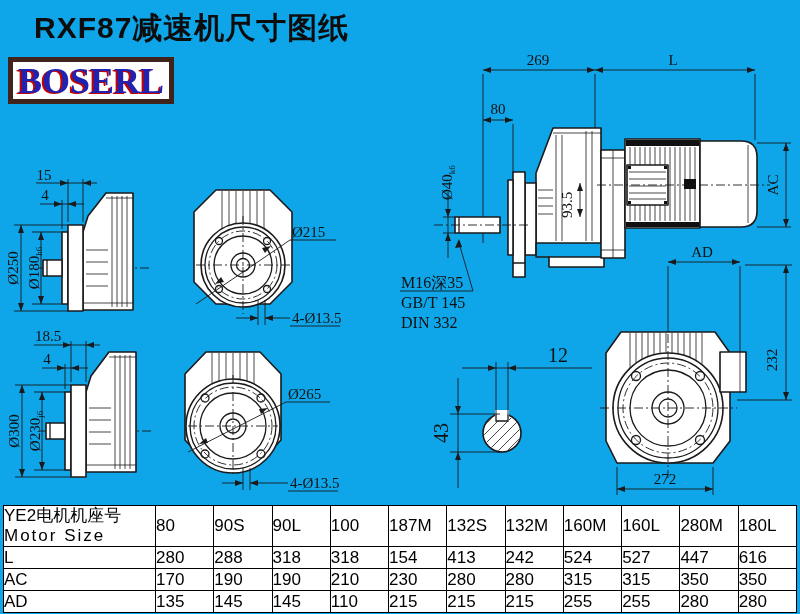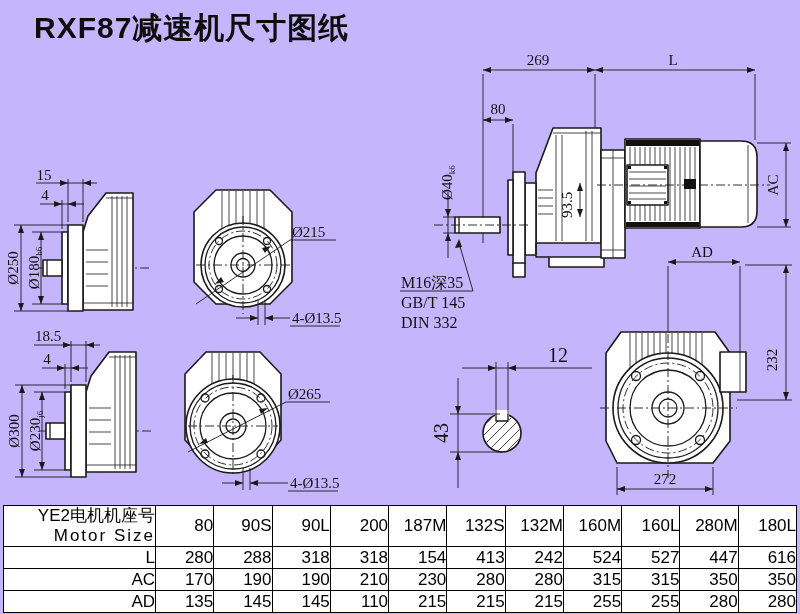--- a/index.html
+++ b/index.html
@@ -1,16 +1,16 @@
 <!DOCTYPE html>
 <html><head>
 <meta charset="utf-8">
 <style>
   html,body{margin:0;padding:0;background:#fff;}
-  #stage{position:relative;width:800px;height:614px;background:#c4b5fd;overflow:hidden;
+  #stage{position:relative;width:800px;height:614px;background:#0ea5e9;overflow:hidden;
          font-family:"Liberation Sans",sans-serif;color:#111;}
   
   #title{position:absolute;left:34px;top:8px;font-size:30px;font-weight:bold;color:#0d0d0d;
          letter-spacing:1px;white-space:nowrap;}
   #logo{position:absolute;left:8px;top:57px;width:156px;height:37px;border:5px solid #40241c;
         background:#fff;display:flex;align-items:center;justify-content:center;}
   #logo span{font-family:"Liberation Serif",serif;font-size:36px;font-weight:600;color:#2222b0;
         line-height:1;text-shadow:-2px 1px 0 #c40000;}
   
   #dwg{position:absolute;left:0;top:0;}
@@ -20,32 +20,35 @@
   .dim{stroke:#1a1a1a;stroke-width:.9;fill:none;}
   .cl{stroke:#1a1a1a;stroke-width:.9;fill:none;stroke-dasharray:9 3 2 3;}
   .ah{fill:#1a1a1a;stroke:none;}
   .dk{fill:#111;stroke:none;}
   text.d{font-family:"Liberation Serif",serif;font-size:15px;fill:#111;}
   text.db{font-family:"Liberation Serif",serif;font-size:20px;fill:#111;}
   text.dn{font-family:"Liberation Serif",serif;font-size:16px;fill:#111;}
   
   #spec{position:absolute;left:3px;top:505px;width:794px;border-collapse:collapse;
         table-layout:fixed;background:#fff;}
-  #spec td{border:1.5px solid #000;text-align:right;vertical-align:middle;
+  #spec td{border:1.5px solid #000;text-align:left;vertical-align:middle;
         font-size:17px;color:#000;padding:0;height:21px;overflow:hidden;white-space:nowrap;}
   #spec tr.hd td{height:40px;}
   #spec td.c0{width:152px;}
   .hd2{display:block;line-height:1.15;font-size:17px;}
 </style>
 </head>
 <body>
 
 <div id="stage">
 
   <div id="title">RXF87减速机尺寸图纸</div>
+  <div id="logo">
+    <span>BOSERL</span>
+  </div>
 
   <svg id="dwg" width="800" height="505" viewBox="0 0 800 505">
     <defs>
       <clipPath id="shc">
           <circle cx="502" cy="433" r="18"></circle>
         </clipPath>
     </defs>
 
     <g>
       <path class="cl" d="M38,268 H150"></path>
@@ -263,21 +266,21 @@
     </colgroup>
     <tbody>
         <tr class="hd">
       <td class="c0">
         <span class="hd2">YE2电机机座号</span>
         <span class="hd2" style="letter-spacing:2px;">Motor Size</span>
       </td>
       <td>80</td>
       <td>90S</td>
       <td>90L</td>
-      <td>200</td>
+      <td>100</td>
       <td>187M</td>
       <td>132S</td>
       <td>132M</td>
       <td>160M</td>
       <td>160L</td>
       <td>280M</td>
       <td>180L</td>
     </tr>
     <tr>
       <td>L</td>

